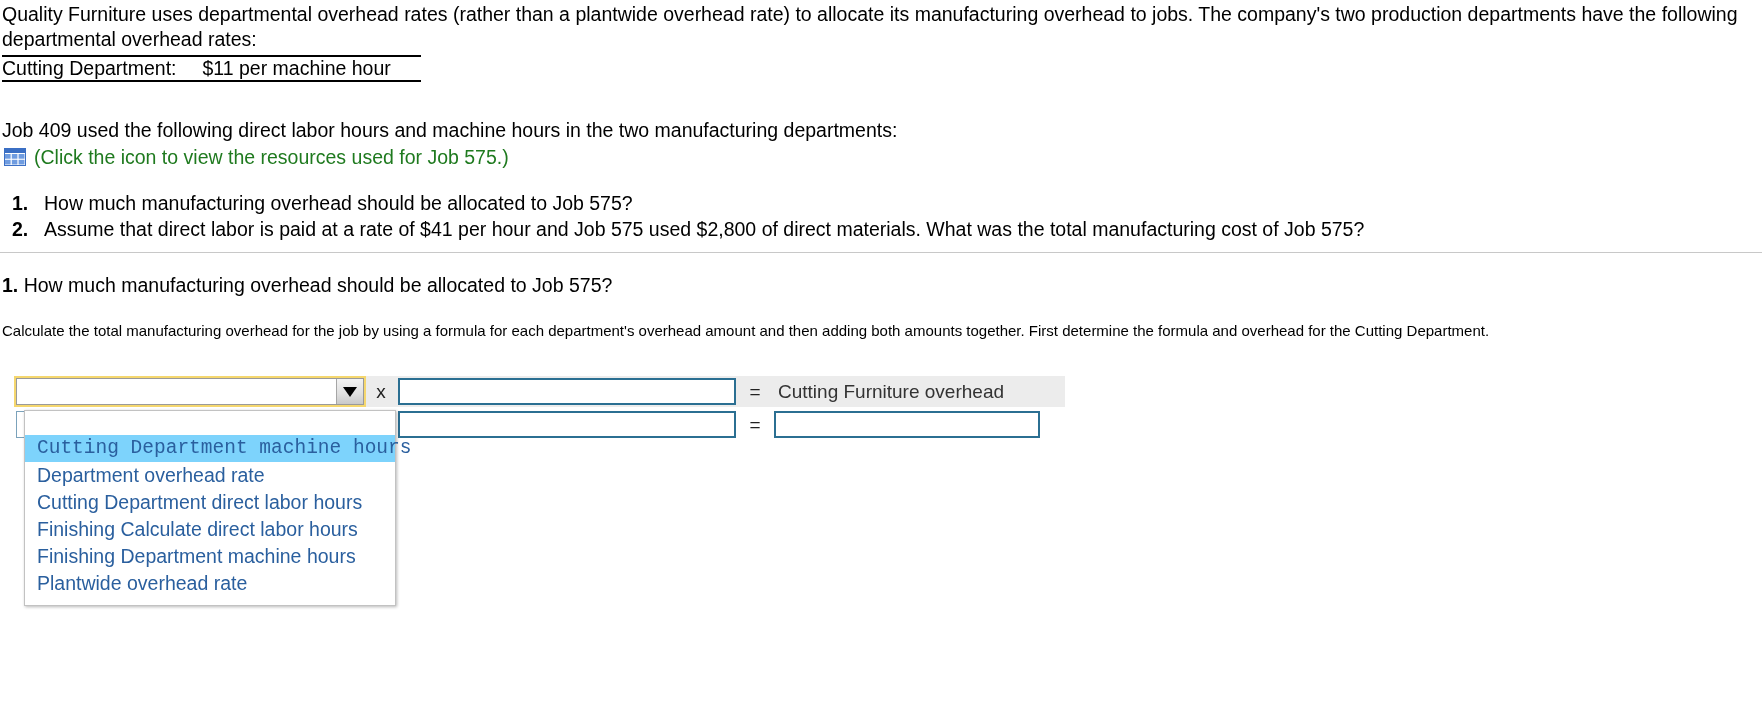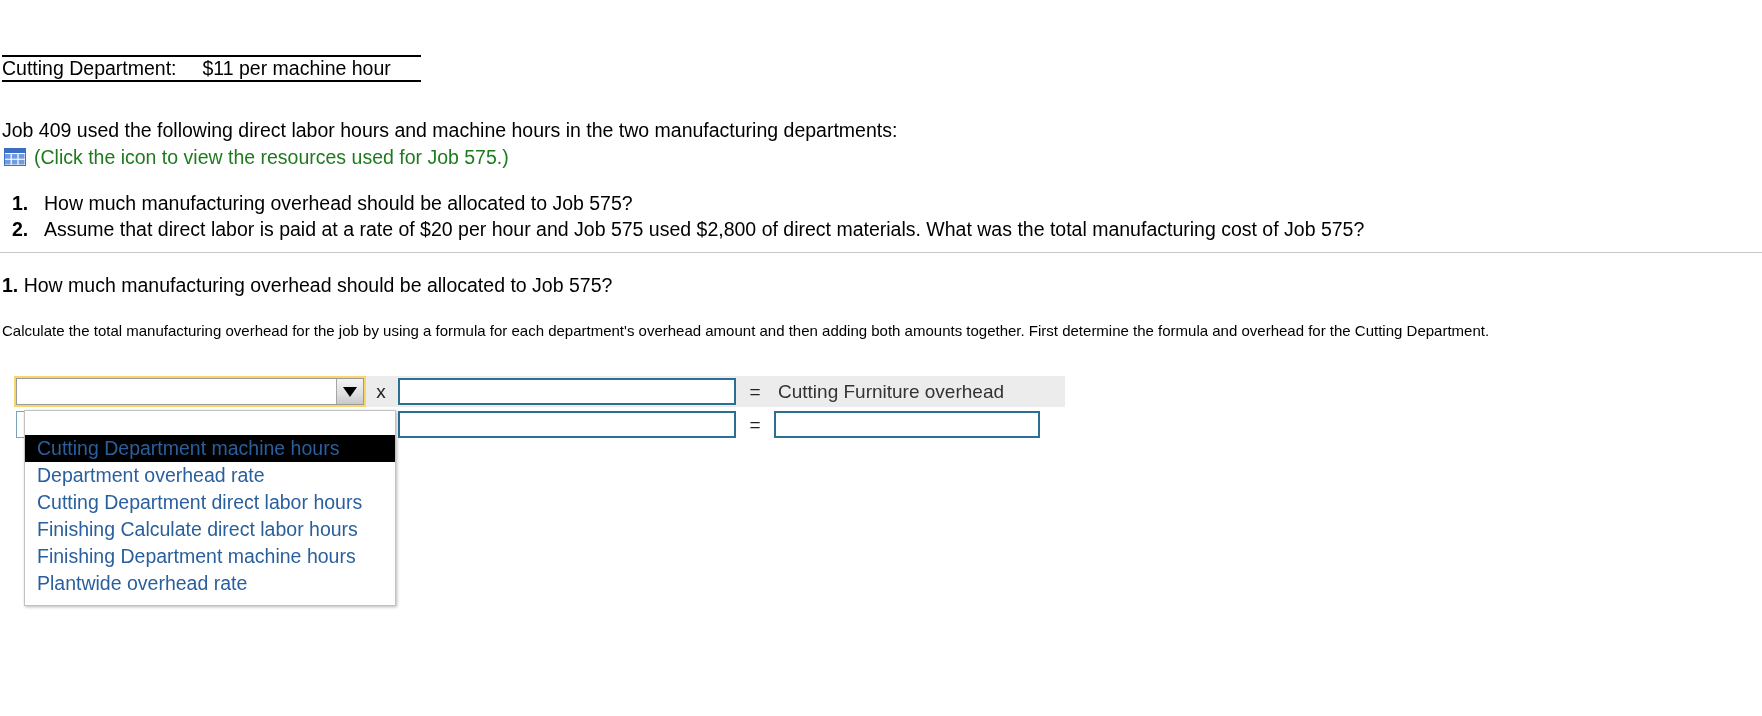--- a/index.html
+++ b/index.html
@@ -261,28 +261,30 @@
     z-index: 20;
   }
   .dd-item {
     font-size: 19.5px;
     line-height: 27px;
     color: #2a5f9e;
     padding: 0 0 0 12px;
     white-space: nowrap;
   }
   .dd-item.sel {
-    background: #000000;
+    background: #7dd3fc;
+    font-family: Liberation Mono, monospace;
   }
 </style>
 </head>
 <body>
 
 <div class="page">
 
+  <div class="intro">Quality Furniture uses departmental overhead rates (rather than a plantwide overhead rate) to allocate its manufacturing overhead to jobs. The company's two production departments have the following departmental overhead rates:</div>
 
   <table class="rates-table">
     <tbody>
         <tr class="rule-top">
       <td colspan="2"></td>
     </tr>
     <tr>
       <td class="label">Cutting Department:</td>
       <td class="value">$11 per machine hour</td>
     </tr>
@@ -308,21 +310,21 @@
     <span class="icon-link">(Click the icon to view the resources used for Job 575.)</span>
   </div>
 
   <div class="q-list">
     <div class="q-item">
       <span class="q-num">1.</span>
       <span>How much manufacturing overhead should be allocated to Job 575?</span>
     </div>
     <div class="q-item">
       <span class="q-num">2.</span>
-      <span>Assume that direct labor is paid at a rate of $20 per hour and Job 575 used $2,800 of direct materials. What was the total manufacturing cost of Job 575?</span>
+      <span>Assume that direct labor is paid at a rate of $41 per hour and Job 575 used $2,800 of direct materials. What was the total manufacturing cost of Job 575?</span>
     </div>
   </div>
 
   <div class="divider"></div>
 
   <div class="sub-q">
     <b>1.</b>
     <span>How much manufacturing overhead should be allocated to Job 575?</span>
   </div>
 

